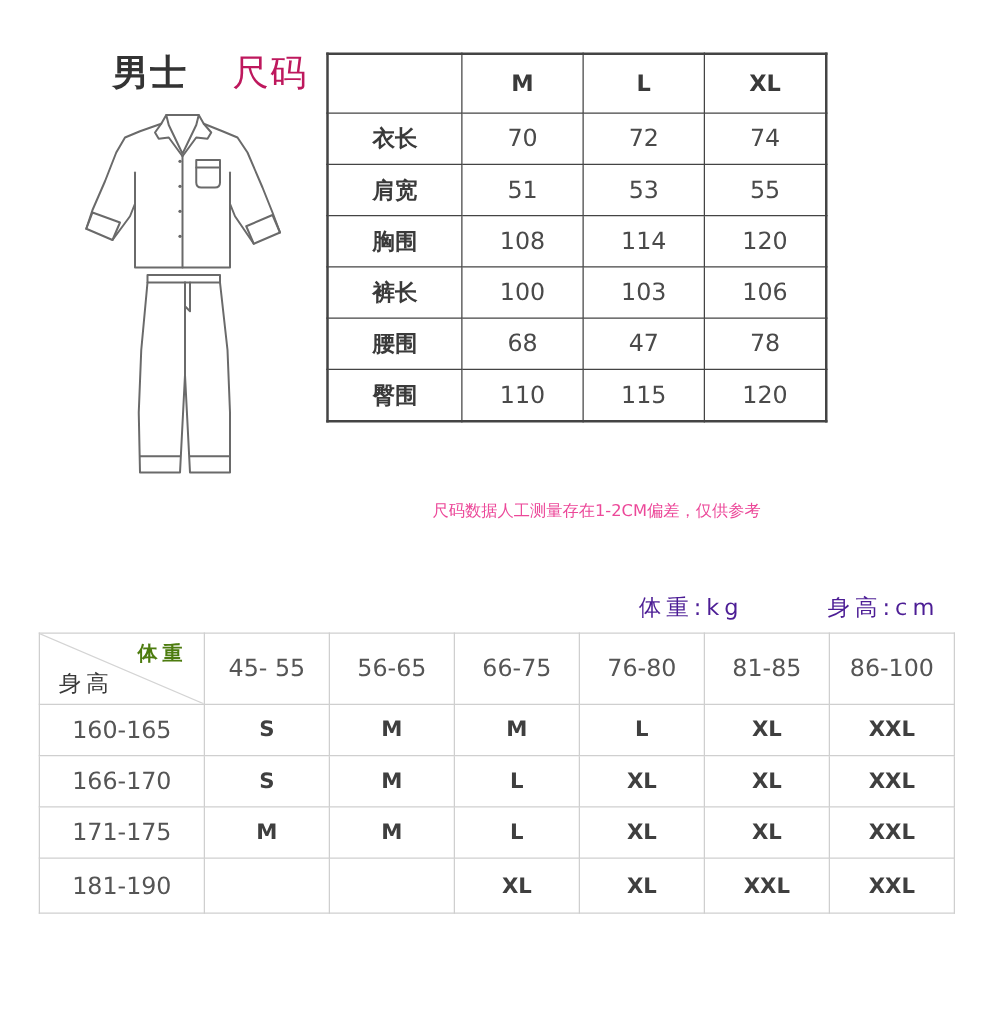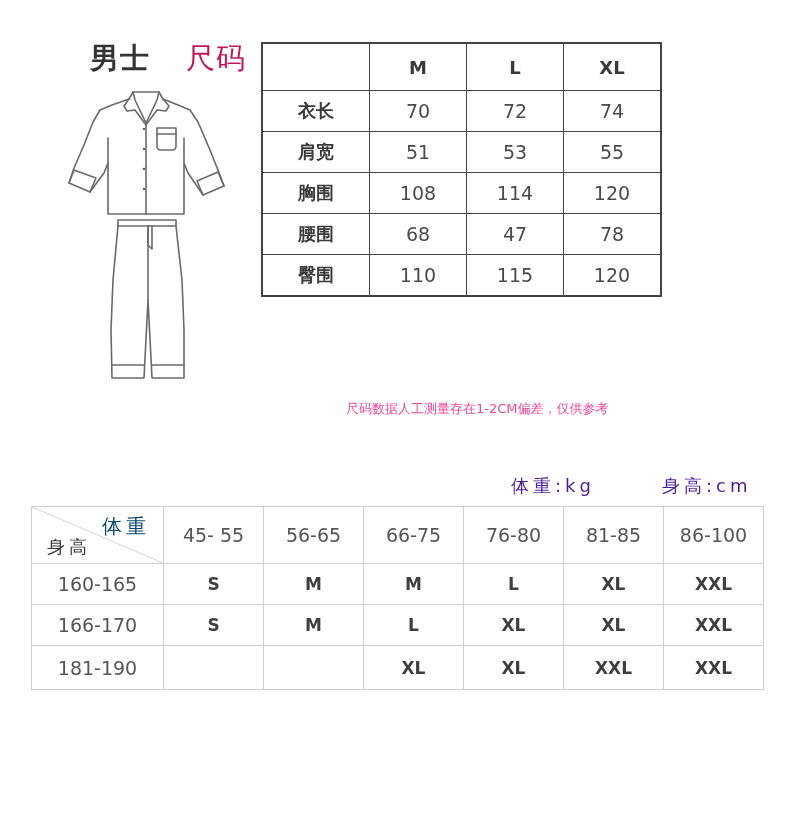--- a/index.html
+++ b/index.html
@@ -39,21 +39,21 @@
   table.sizes {
     position: absolute; left: 31px; top: 506px; border-collapse: collapse;
     border: 1.5px solid #555555;
   }
   table.sizes td {
     border: 1px solid #cfcfcf; text-align: center; padding: 0; width: 99px;
   }
   table.sizes tr.head td { height: 56px; font-size: 19px; color: #555555; }
   table.sizes td.corner { position: relative; width: 131px; }
   table.sizes td.corner svg { position: absolute; left: 0; top: 0; }
-  table.sizes td.corner .w { position: absolute; right: 13px; top: 6px; font-weight: normal; font-size: 20px; color: #0c4a6e; letter-spacing: 4px; }
+  table.sizes td.corner .w { position: absolute; right: 13px; top: 6px; font-weight: bold; font-size: 16px; color: #4d7c0f; letter-spacing: 4px; }
   table.sizes td.corner .h { position: absolute; left: 15px; top: 28px; font-weight: normal; font-size: 18px; color: #3a3a3a; letter-spacing: 4px; }
   table.sizes tr.row td { height: 40px; }
   table.sizes td.height { font-size: 19px; color: #555555; }
   table.sizes td.sz { font-size: 17px; font-weight: bold; color: #3f3f3f; }
 </style>
 </head>
 <body>
 
 <div class="title"><span class="bold">男士</span><span class="light">尺码</span></div>
 
@@ -109,20 +109,26 @@
     <td class="rlabel">肩宽</td>
     <td>51</td>
     <td>53</td>
     <td>55</td>
   </tr>
   <tr>
     <td class="rlabel">胸围</td>
     <td>108</td>
     <td>114</td>
     <td>120</td>
+  </tr>
+  <tr>
+    <td class="rlabel">裤长</td>
+    <td>100</td>
+    <td>103</td>
+    <td>106</td>
   </tr>
   <tr>
     <td class="rlabel">腰围</td>
     <td>68</td>
     <td>47</td>
     <td>78</td>
   </tr>
   <tr>
     <td class="rlabel">臀围</td>
     <td>110</td>
@@ -166,20 +172,29 @@
   <tr class="row">
     <td class="height">166-170</td>
     <td class="sz">S</td>
     <td class="sz">M</td>
     <td class="sz">L</td>
     <td class="sz">XL</td>
     <td class="sz">XL</td>
     <td class="sz">XXL</td>
   </tr>
   <tr class="row">
+    <td class="height">171-175</td>
+    <td class="sz">M</td>
+    <td class="sz">M</td>
+    <td class="sz">L</td>
+    <td class="sz">XL</td>
+    <td class="sz">XL</td>
+    <td class="sz">XXL</td>
+  </tr>
+  <tr class="row">
     <td class="height" style="height:43px">181-190</td>
     <td class="sz"></td>
     <td class="sz"></td>
     <td class="sz">XL</td>
     <td class="sz">XL</td>
     <td class="sz">XXL</td>
     <td class="sz">XXL</td>
   </tr>
 </tbody>
   </table>

